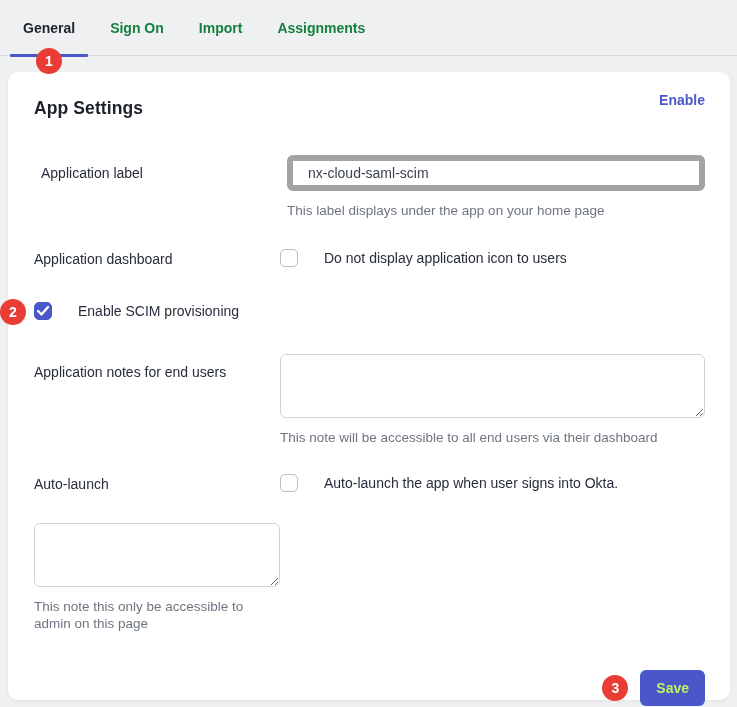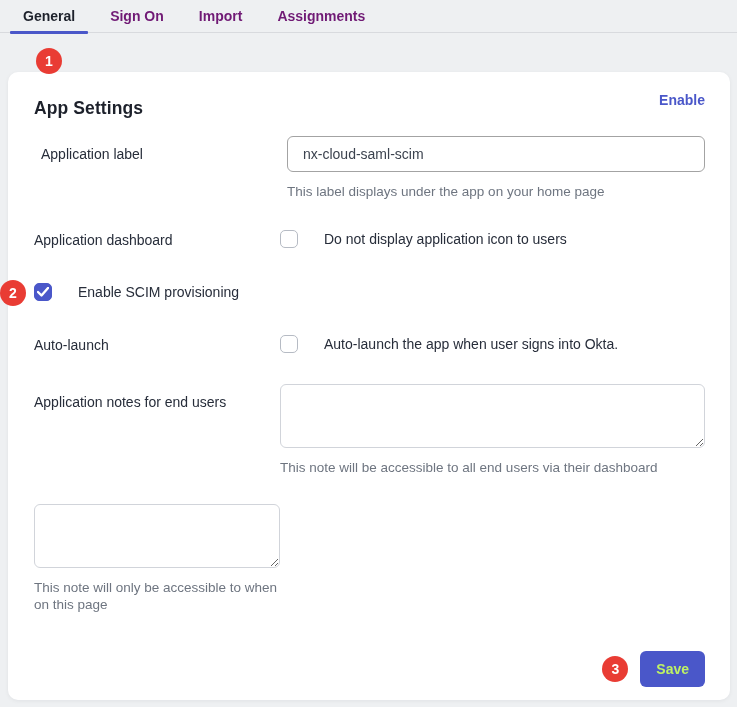--- a/index.html
+++ b/index.html
@@ -6,35 +6,35 @@
   html, body {
     width: 737px; height: 707px;
     font-family: "Liberation Sans", "DejaVu Sans", sans-serif;
     background: #eef0f2;
     overflow: hidden;
     position: relative;
   }
 
   
   .tabbar {
-    height: 33px;
+    height: 56px;
     display: flex;
     align-items: stretch;
     gap: 35px;
     padding-left: 23px;
     border-bottom: 1px solid #d8dade;
     background: #eef0f2;
   }
   .tab {
     display: flex;
     align-items: center;
     position: relative;
     font-size: 14px;
     font-weight: 600;
-    color: #701a75;
+    color: #15803d;
     cursor: pointer;
     white-space: nowrap;
   }
   .tab.active { color: #1d212b; }
   .tab.active::after {
     content: "";
     position: absolute;
     left: -13px; right: -13px;
     bottom: -2px;
     height: 3px;
@@ -66,21 +66,21 @@
     height: 628px;
     background: #ffffff;
     border-radius: 10px;
     box-shadow: 0 1px 4px rgba(20, 24, 34, 0.06);
     padding: 26px 25px 12px 26px;
   }
   .card-header {
     display: flex;
     justify-content: space-between;
     align-items: flex-start;
-    margin-bottom: 17px;
+    margin-bottom: 36px;
     text-align: right;
   }
   .card-title {
     font-size: 17.5px;
     font-weight: 700;
     color: #1d212b;
     letter-spacing: 0.1px;
   }
   .cancel-link {
     font-size: 14px;
@@ -101,21 +101,21 @@
     font-size: 14px;
     color: #272d3a;
     padding-top: 9px;
     line-height: 18px;
   }
   .row.check .row-label { padding-top: 1px; }
 
   .text-input {
     width: 100%;
     height: 36px;
-    border: 1px solid #a3a3a3;
+    border: 6px solid #a3a3a3;
     border-radius: 6px;
     padding: 0 15px;
     font-size: 14px;
     color: #3c434f;
     font-family: "Liberation Sans", "DejaVu Sans", sans-serif;
     background: #ffffff;
     outline: none;
   }
   .helper {
     font-size: 13.5px;
@@ -246,42 +246,42 @@
       <div class="badge badge-2">2</div>
       <span class="checkbox checked">
         <svg width="12" height="10" viewBox="0 0 12 10">
           <polyline points="1,5 4.5,8.5 11,1" fill="none" stroke="#ffffff" stroke-width="2.4" stroke-linecap="round" stroke-linejoin="round"></polyline>
         </svg>
       </span>
       <span class="check-label">Enable SCIM provisioning</span>
     </div>
   </div>
 
+  <div class="row row-notesUsers">
+    <div class="row-label">Application notes for end users</div>
+    <div>
+      <textarea class="note-area" style=""></textarea>
+      <div class="helper">This note will be accessible to all end users via their dashboard</div>
+    </div>
+  </div>
+
   <div class="row check row-autolaunch">
     <div class="row-label">Auto-launch</div>
     <div class="check-field">
       <span class="checkbox">
         
       </span>
       <span class="check-label">Auto-launch the app when user signs into Okta.</span>
     </div>
   </div>
 
-  <div class="row row-notesUsers">
-    <div class="row-label">Application notes for end users</div>
-    <div>
-      <textarea class="note-area" style=""></textarea>
-      <div class="helper">This note will be accessible to all end users via their dashboard</div>
-    </div>
-  </div>
-
   <div class="row row-notesAdmins">
     <div>
       <textarea class="note-area" style=""></textarea>
-      <div class="helper">This note will only be accessible to when on this page</div>
+      <div class="helper">This note this only be accessible to admin on this page</div>
     </div>
   </div>
 
   <div class="footer">
     <div class="badge">3</div>
     <button class="save-button">Save</button>
   </div>
 
 </section>
 

